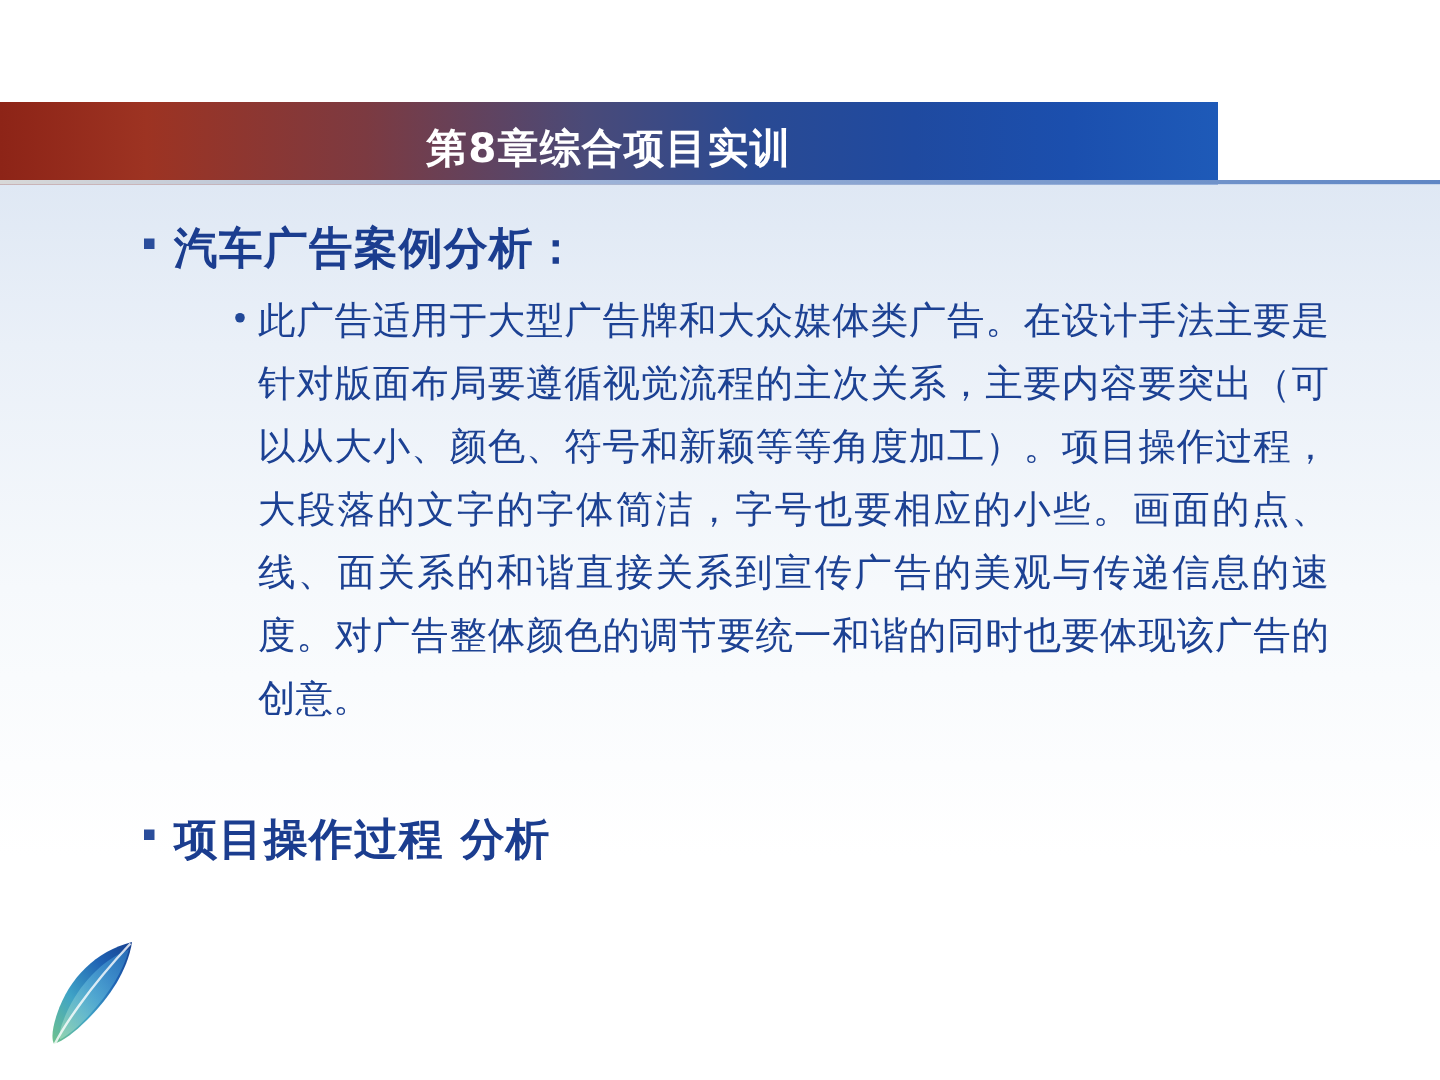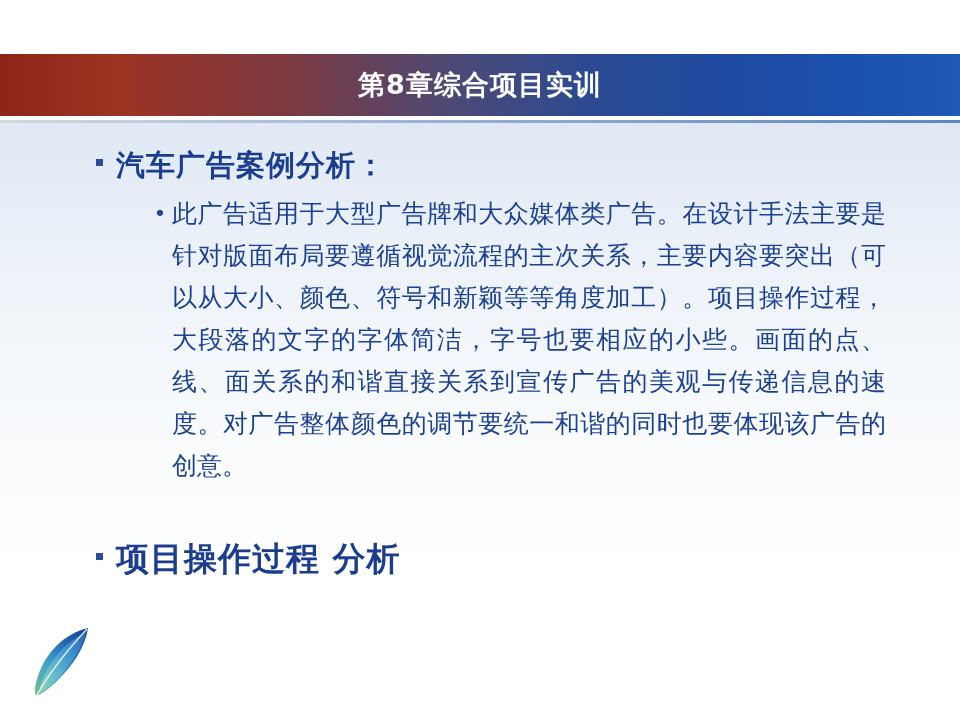--- a/index.html
+++ b/index.html
@@ -23,23 +23,23 @@
   .top-strip {
     position: absolute;
     top: 0; left: 0;
     width: 960px;
     height: 58px;
     background: #ffffff;
   }
   
   .title-banner {
     position: absolute;
-    top: 54px;
-    left: 0;
-    width: 960px;
+    top: 68px;
+    left: 0;
+    width: 812px;
     height: 62px;
     background: linear-gradient(to right,
         #8d2417 0%,
         #9d3322 12%,
         #7c3a41 30%,
         #4a4a78 48%,
         #2a4a93 62%,
         #1f4aa0 75%,
         #1b4fae 88%,
         #1e5ab8 100%);
@@ -130,21 +130,21 @@
     line-height: 42px;
     text-align: justify;
     text-justify: inter-ideograph;
   }
   .spacer {
     height: 52px;
   }
   
   .bullet-l1.second .text {
     font-weight: bold;
-    font-size: 33px;
+    font-size: 29px;
   }
   
   .feather {
     position: absolute;
     left: 28px;
     bottom: 18px;
     width: 70px;
     height: 78px;
   }
   .feather svg {

